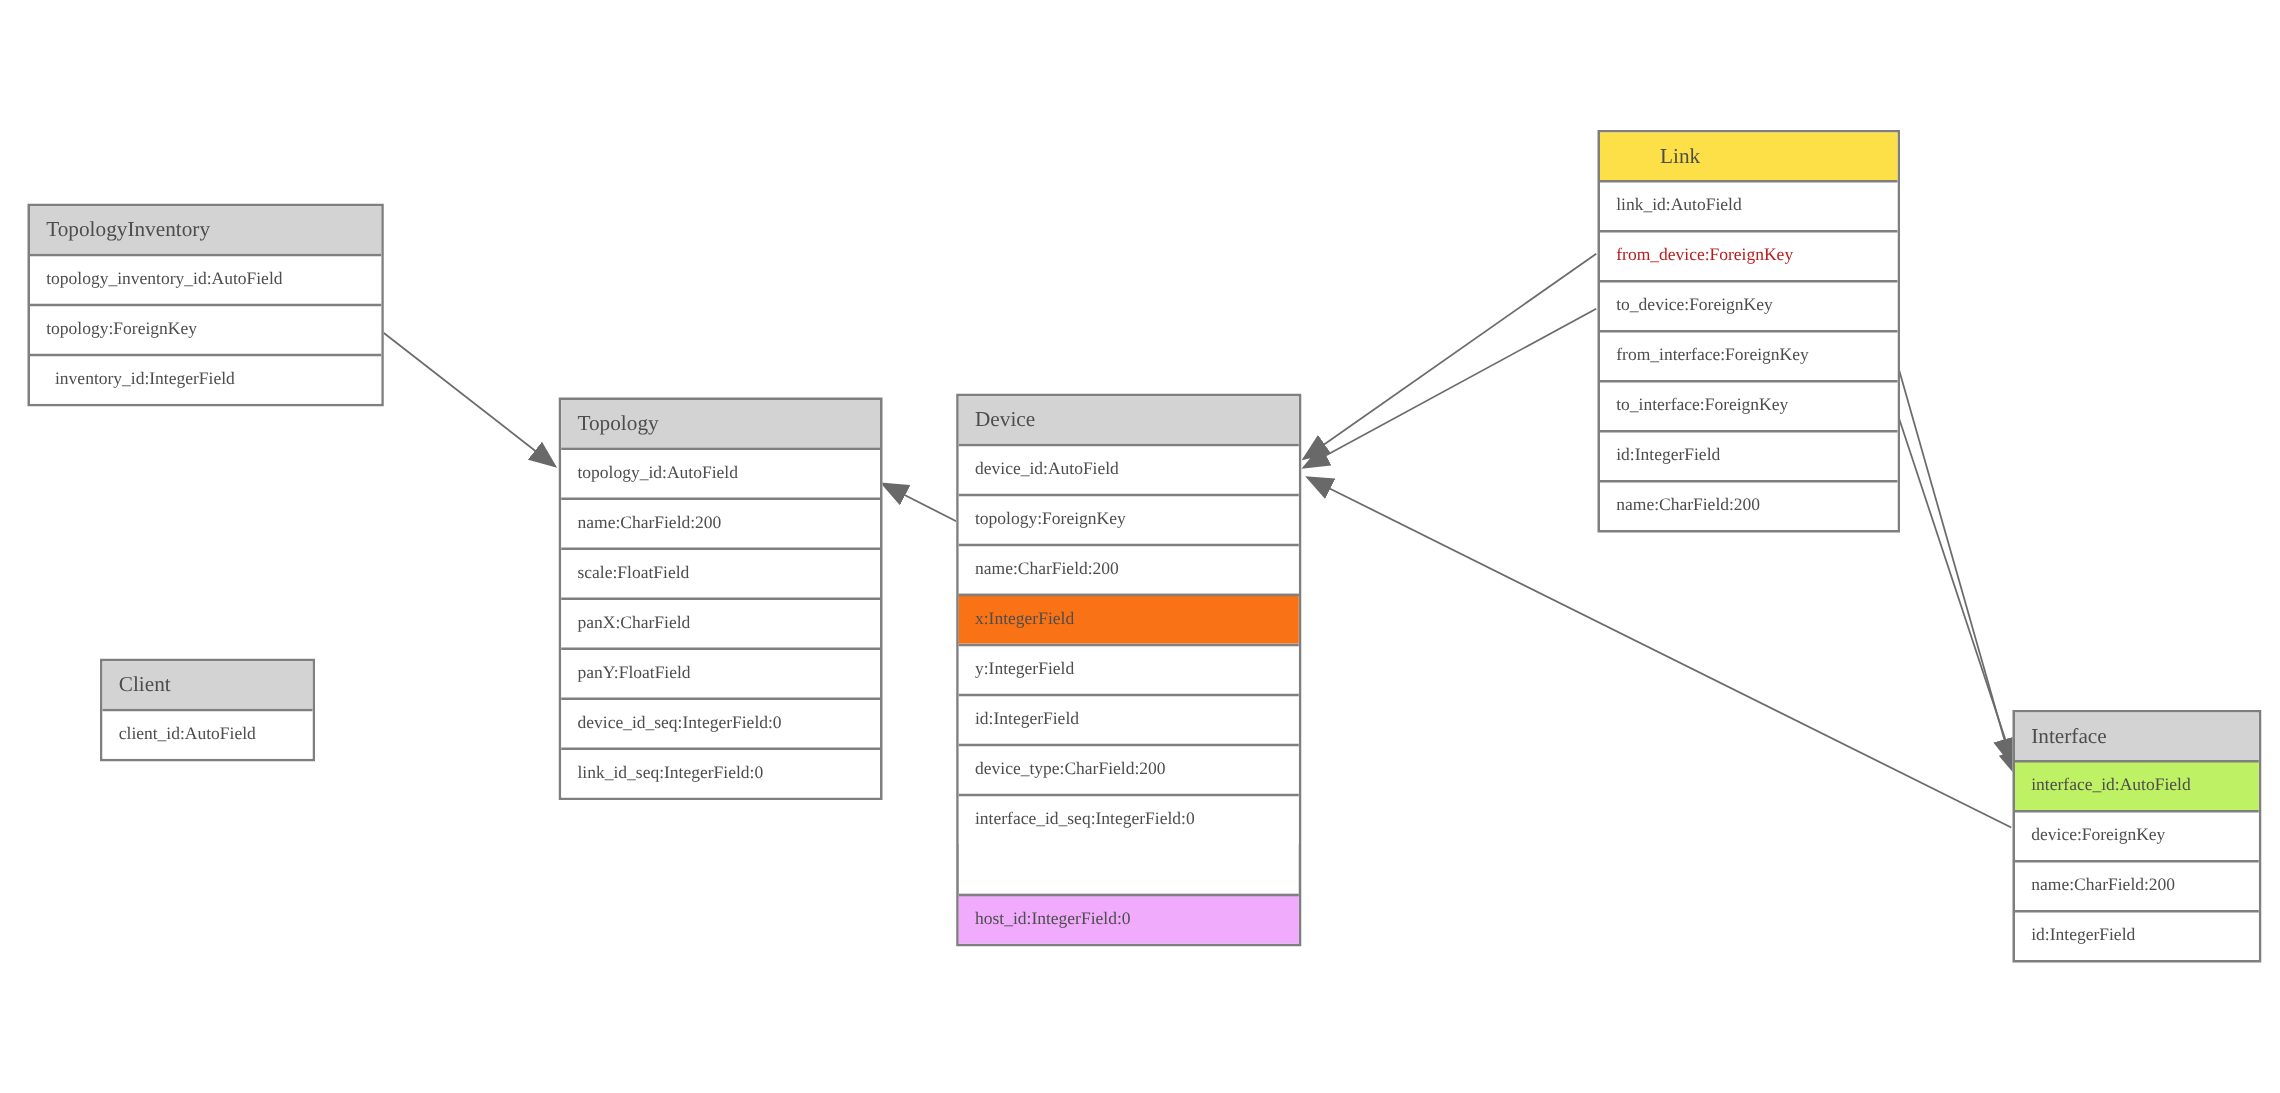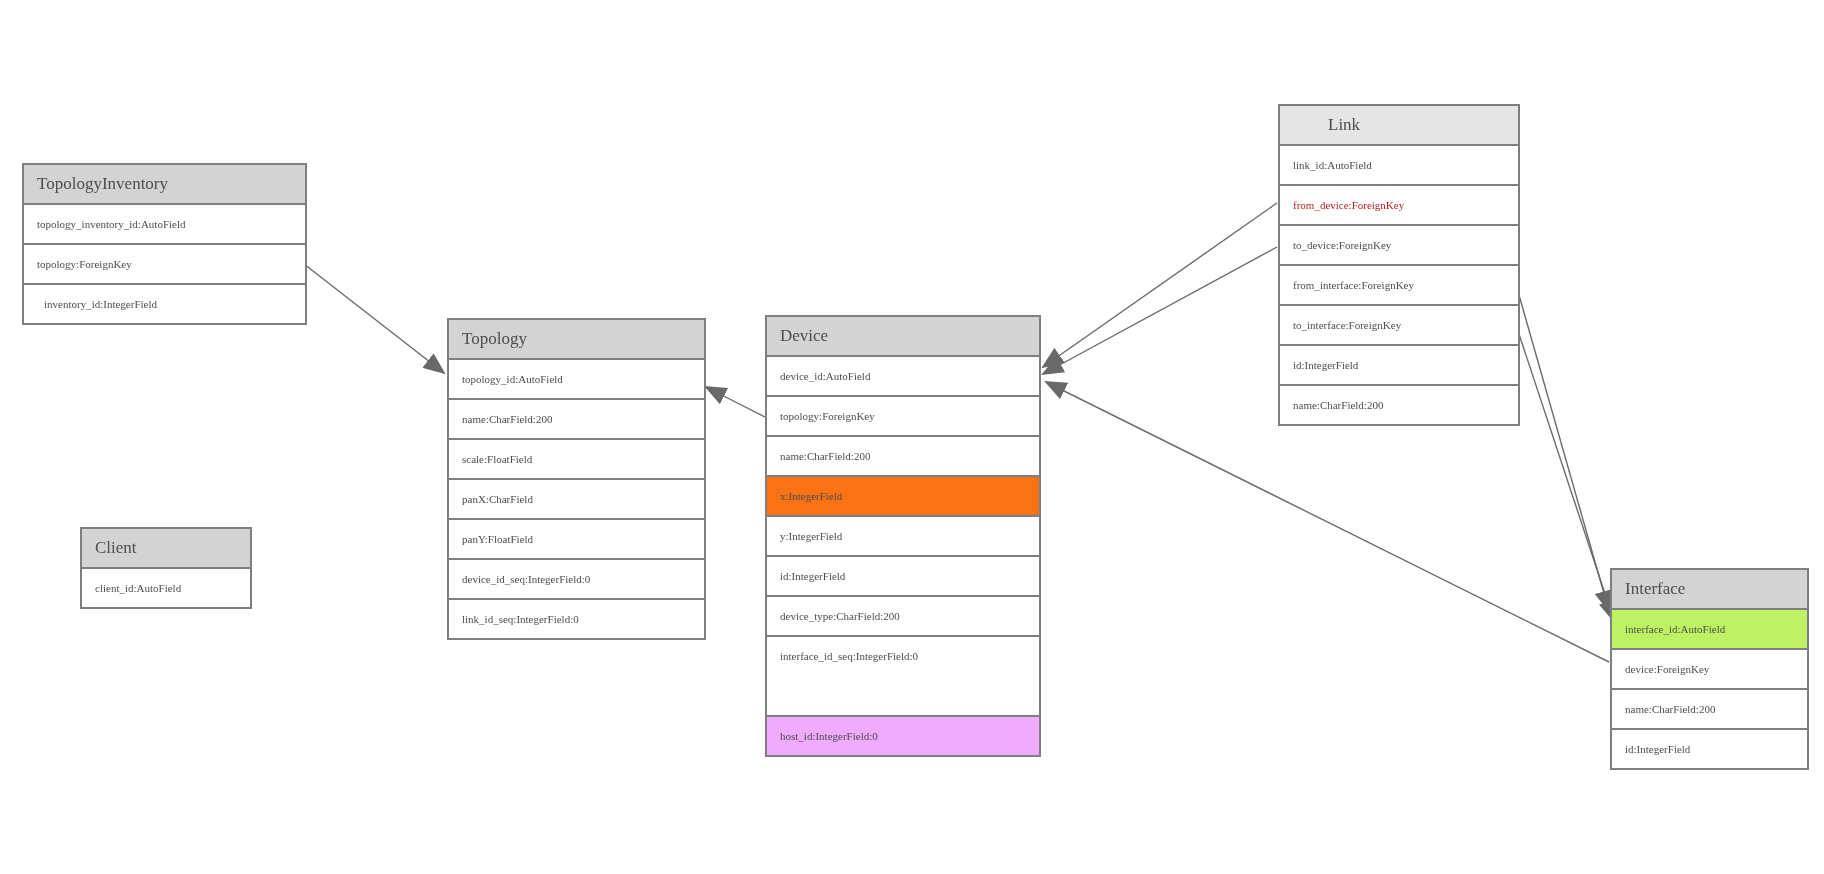--- a/index.html
+++ b/index.html
@@ -38,21 +38,21 @@
     padding-left: 13px;
     white-space: nowrap;
     overflow: hidden;
   }
   .entity-row {
     height: 38px;
     line-height: 38px;
     border-top: 2px solid #7f7f7f;
     background: #ffffff;
     color: #4d4d4d;
-    font-size: 11px;
+    font-size: 14px;
     padding-left: 13px;
     white-space: nowrap;
     overflow: hidden;
   }
 </style>
 </head>
 <body>
 
 <div id="canvas">
   <svg id="wires" viewBox="0 0 1824 874" xmlns="http://www.w3.org/2000/svg">
@@ -98,21 +98,21 @@
         <div class="entity-row" style="border-top-color: rgb(127, 127, 127); background: rgb(255, 255, 255); color: rgb(77, 77, 77);">topology:ForeignKey</div>
         <div class="entity-row" style="border-top-color: rgb(127, 127, 127); background: rgb(255, 255, 255); color: rgb(77, 77, 77);">name:CharField:200</div>
         <div class="entity-row" style="border-top-color: rgb(127, 127, 127); background: #f97316; color: rgb(77, 77, 77);">x:IntegerField</div>
         <div class="entity-row" style="border-top-color: rgb(127, 127, 127); background: rgb(255, 255, 255); color: rgb(77, 77, 77);">y:IntegerField</div>
         <div class="entity-row" style="border-top-color: rgb(127, 127, 127); background: rgb(255, 255, 255); color: rgb(77, 77, 77);">id:IntegerField</div>
         <div class="entity-row" style="border-top-color: rgb(127, 127, 127); background: rgb(255, 255, 255); color: rgb(77, 77, 77);">device_type:CharField:200</div>
         <div class="entity-row" style="border-top-color: rgb(127, 127, 127); background: rgb(255, 255, 255); color: rgb(77, 77, 77);">interface_id_seq:IntegerField:0</div>
         <div class="entity-row" style="border-top-color: rgb(127, 127, 127); background: #f0abfc; color: rgb(77, 77, 77); margin-top: 40px;">host_id:IntegerField:0</div>
       </div>
       <div class="entity" style="left: 1278px; top: 104px; width: 238px; border-color: rgb(127, 127, 127);">
-        <div class="entity-header" style="background: #e5e5e5; color: rgb(77, 77, 77); padding-left: 48px;">Link</div>
+        <div class="entity-header" style="background: #fde047; color: rgb(77, 77, 77); padding-left: 48px;">Link</div>
         <div class="entity-row" style="border-top-color: rgb(127, 127, 127); background: rgb(255, 255, 255); color: rgb(77, 77, 77);">link_id:AutoField</div>
         <div class="entity-row" style="border-top-color: rgb(127, 127, 127); background: rgb(255, 255, 255); color: #b91c1c;">from_device:ForeignKey</div>
         <div class="entity-row" style="border-top-color: rgb(127, 127, 127); background: rgb(255, 255, 255); color: rgb(77, 77, 77);">to_device:ForeignKey</div>
         <div class="entity-row" style="border-top-color: rgb(127, 127, 127); background: rgb(255, 255, 255); color: rgb(77, 77, 77);">from_interface:ForeignKey</div>
         <div class="entity-row" style="border-top-color: rgb(127, 127, 127); background: rgb(255, 255, 255); color: rgb(77, 77, 77);">to_interface:ForeignKey</div>
         <div class="entity-row" style="border-top-color: rgb(127, 127, 127); background: rgb(255, 255, 255); color: rgb(77, 77, 77);">id:IntegerField</div>
         <div class="entity-row" style="border-top-color: rgb(127, 127, 127); background: rgb(255, 255, 255); color: rgb(77, 77, 77);">name:CharField:200</div>
       </div>
       <div class="entity" style="left: 1610px; top: 568px; width: 195px; border-color: rgb(127, 127, 127);">
         <div class="entity-header" style="background: rgb(211, 211, 211); color: rgb(77, 77, 77);">Interface</div>

